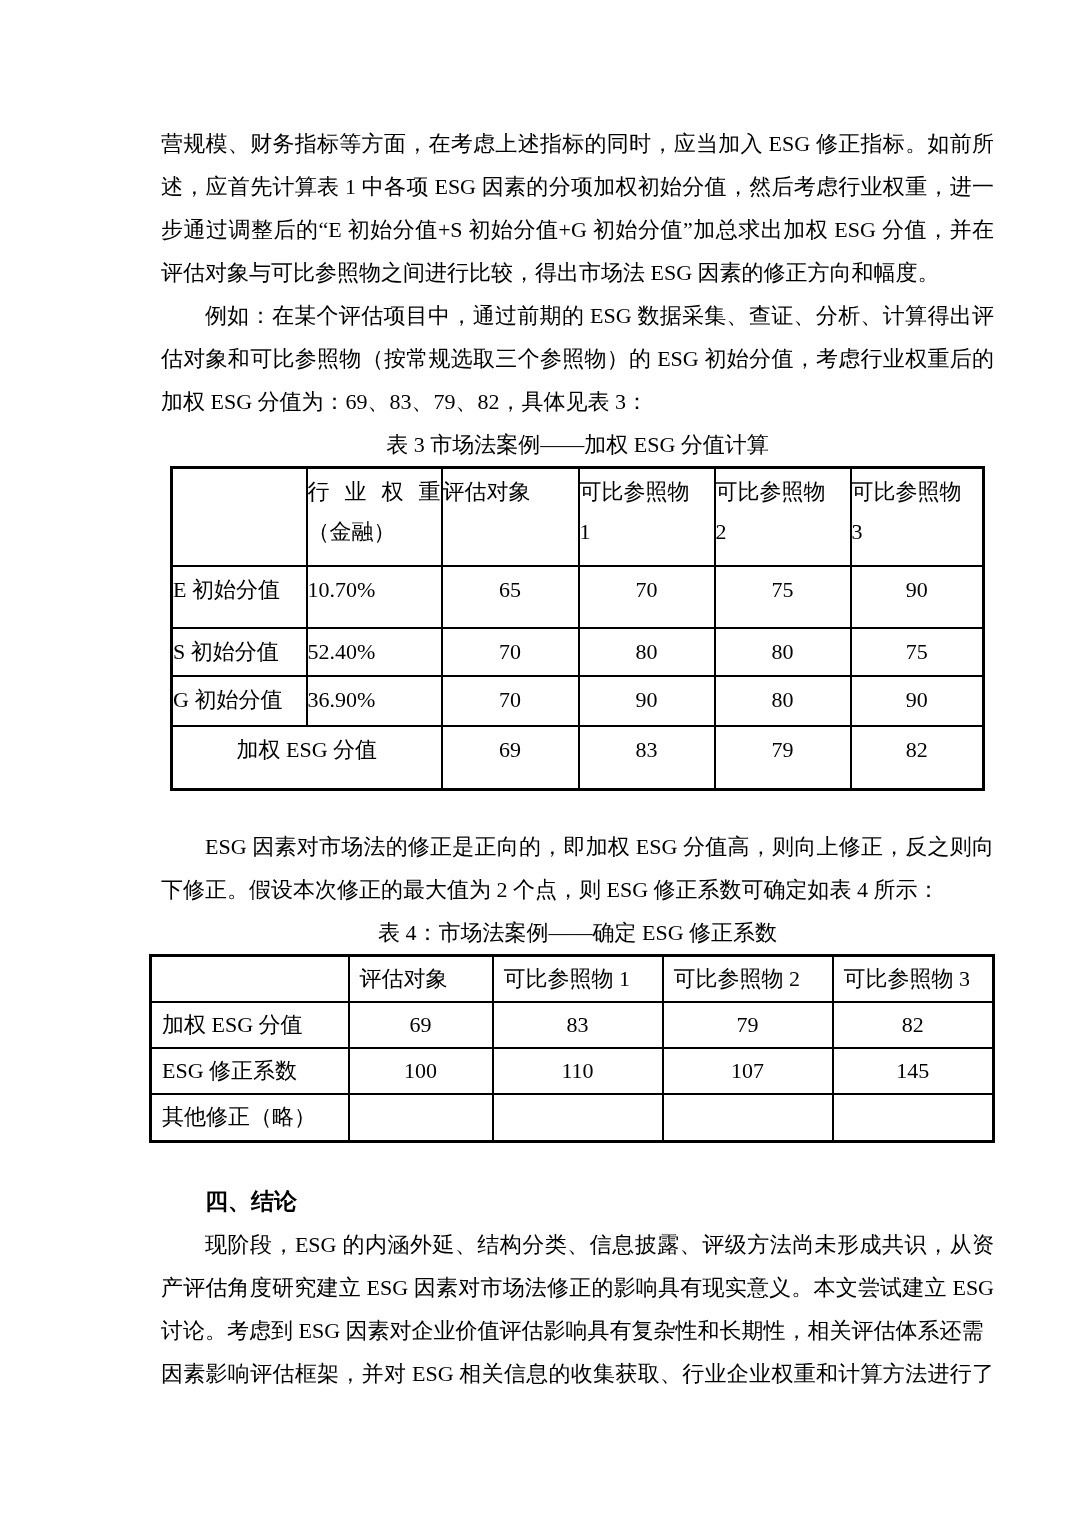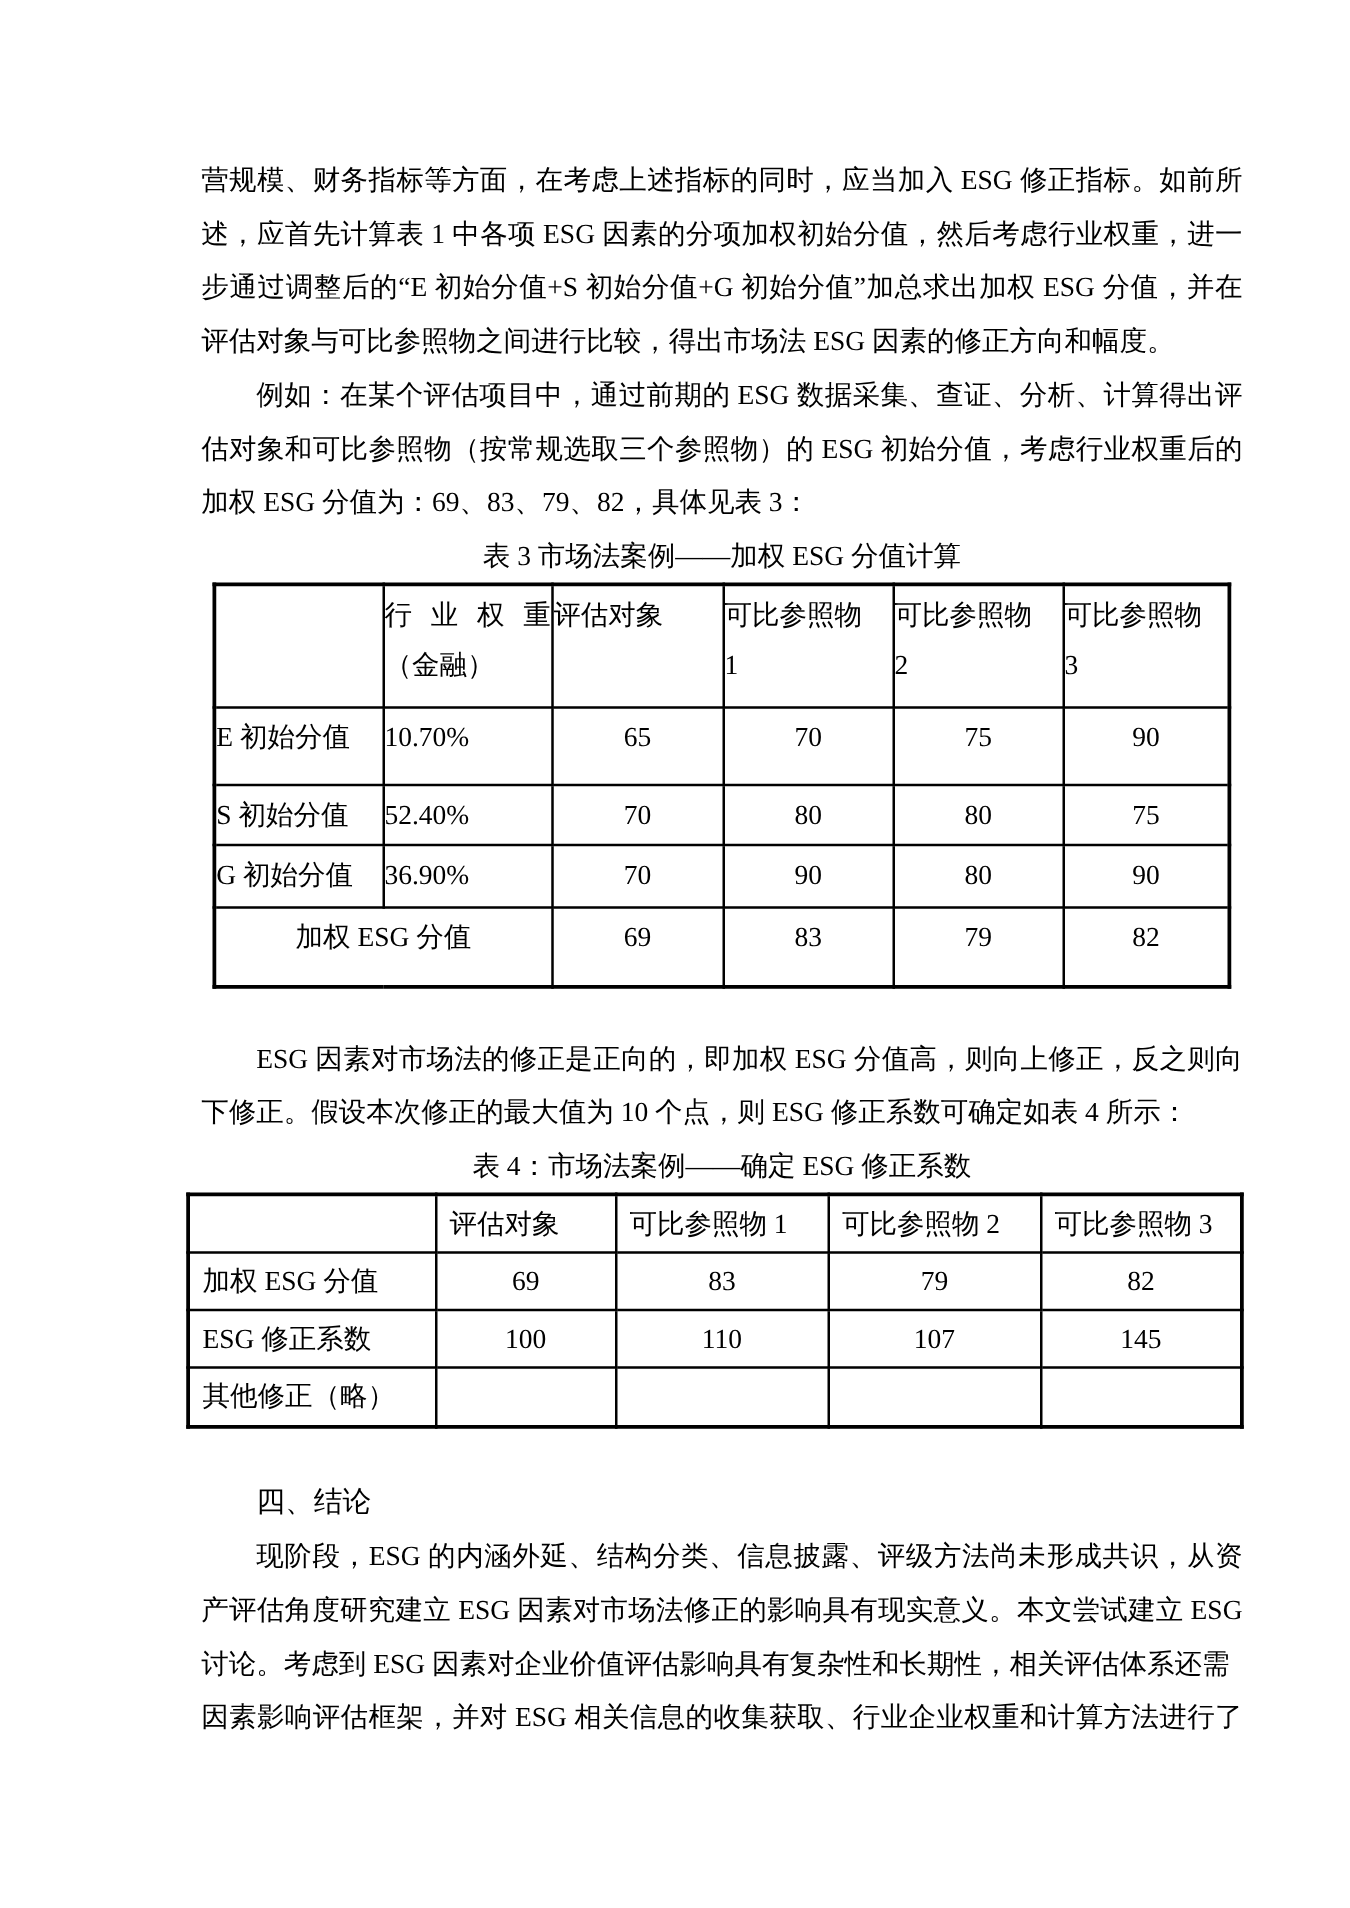--- a/index.html
+++ b/index.html
@@ -91,21 +91,21 @@
   #table4 tr.r-hdr { height: 44px; }
   #table4 tr.r-1   { height: 42px; }
   #table4 tr.r-2   { height: 41px; }
   #table4 tr.r-3   { height: 47px; }
   .spacer-after-table3 { height: 34px; }
   .spacer-after-table4 { height: 37px; }
   .section-heading {
     height: 43px;
     padding-left: 44px;
     font-family: "Liberation Sans", "DejaVu Sans", sans-serif;
-    font-weight: normal;
+    font-weight: bold;
     font-size: 23px;
     line-height: 43px;
     overflow: hidden;
   }
 </style>
 </head>
 <body>
 
 <div class="page">
   <div class="content">
@@ -186,21 +186,21 @@
         <td class="num">79</td>
         <td class="num">82</td>
       </tr>
     </tbody>
       </table>
 
     <div class="spacer-after-table3"></div>
 
     <div class="para">
       <div class="line indent">ESG 因素对市场法的修正是正向的，即加权 ESG 分值高，则向上修正，反之则向</div>
-      <div class="line lastline">下修正。假设本次修正的最大值为 10 个点，则 ESG 修正系数可确定如表 4 所示：</div>
+      <div class="line lastline">下修正。假设本次修正的最大值为 2 个点，则 ESG 修正系数可确定如表 4 所示：</div>
     </div>
 
     <div class="caption">表 4：市场法案例——确定 ESG 修正系数</div>
 
     <table id="table4">
       <colgroup>
         <col style="width:198px">
           <col style="width:144px">
           <col style="width:170px">
         <col style="width:170px">

